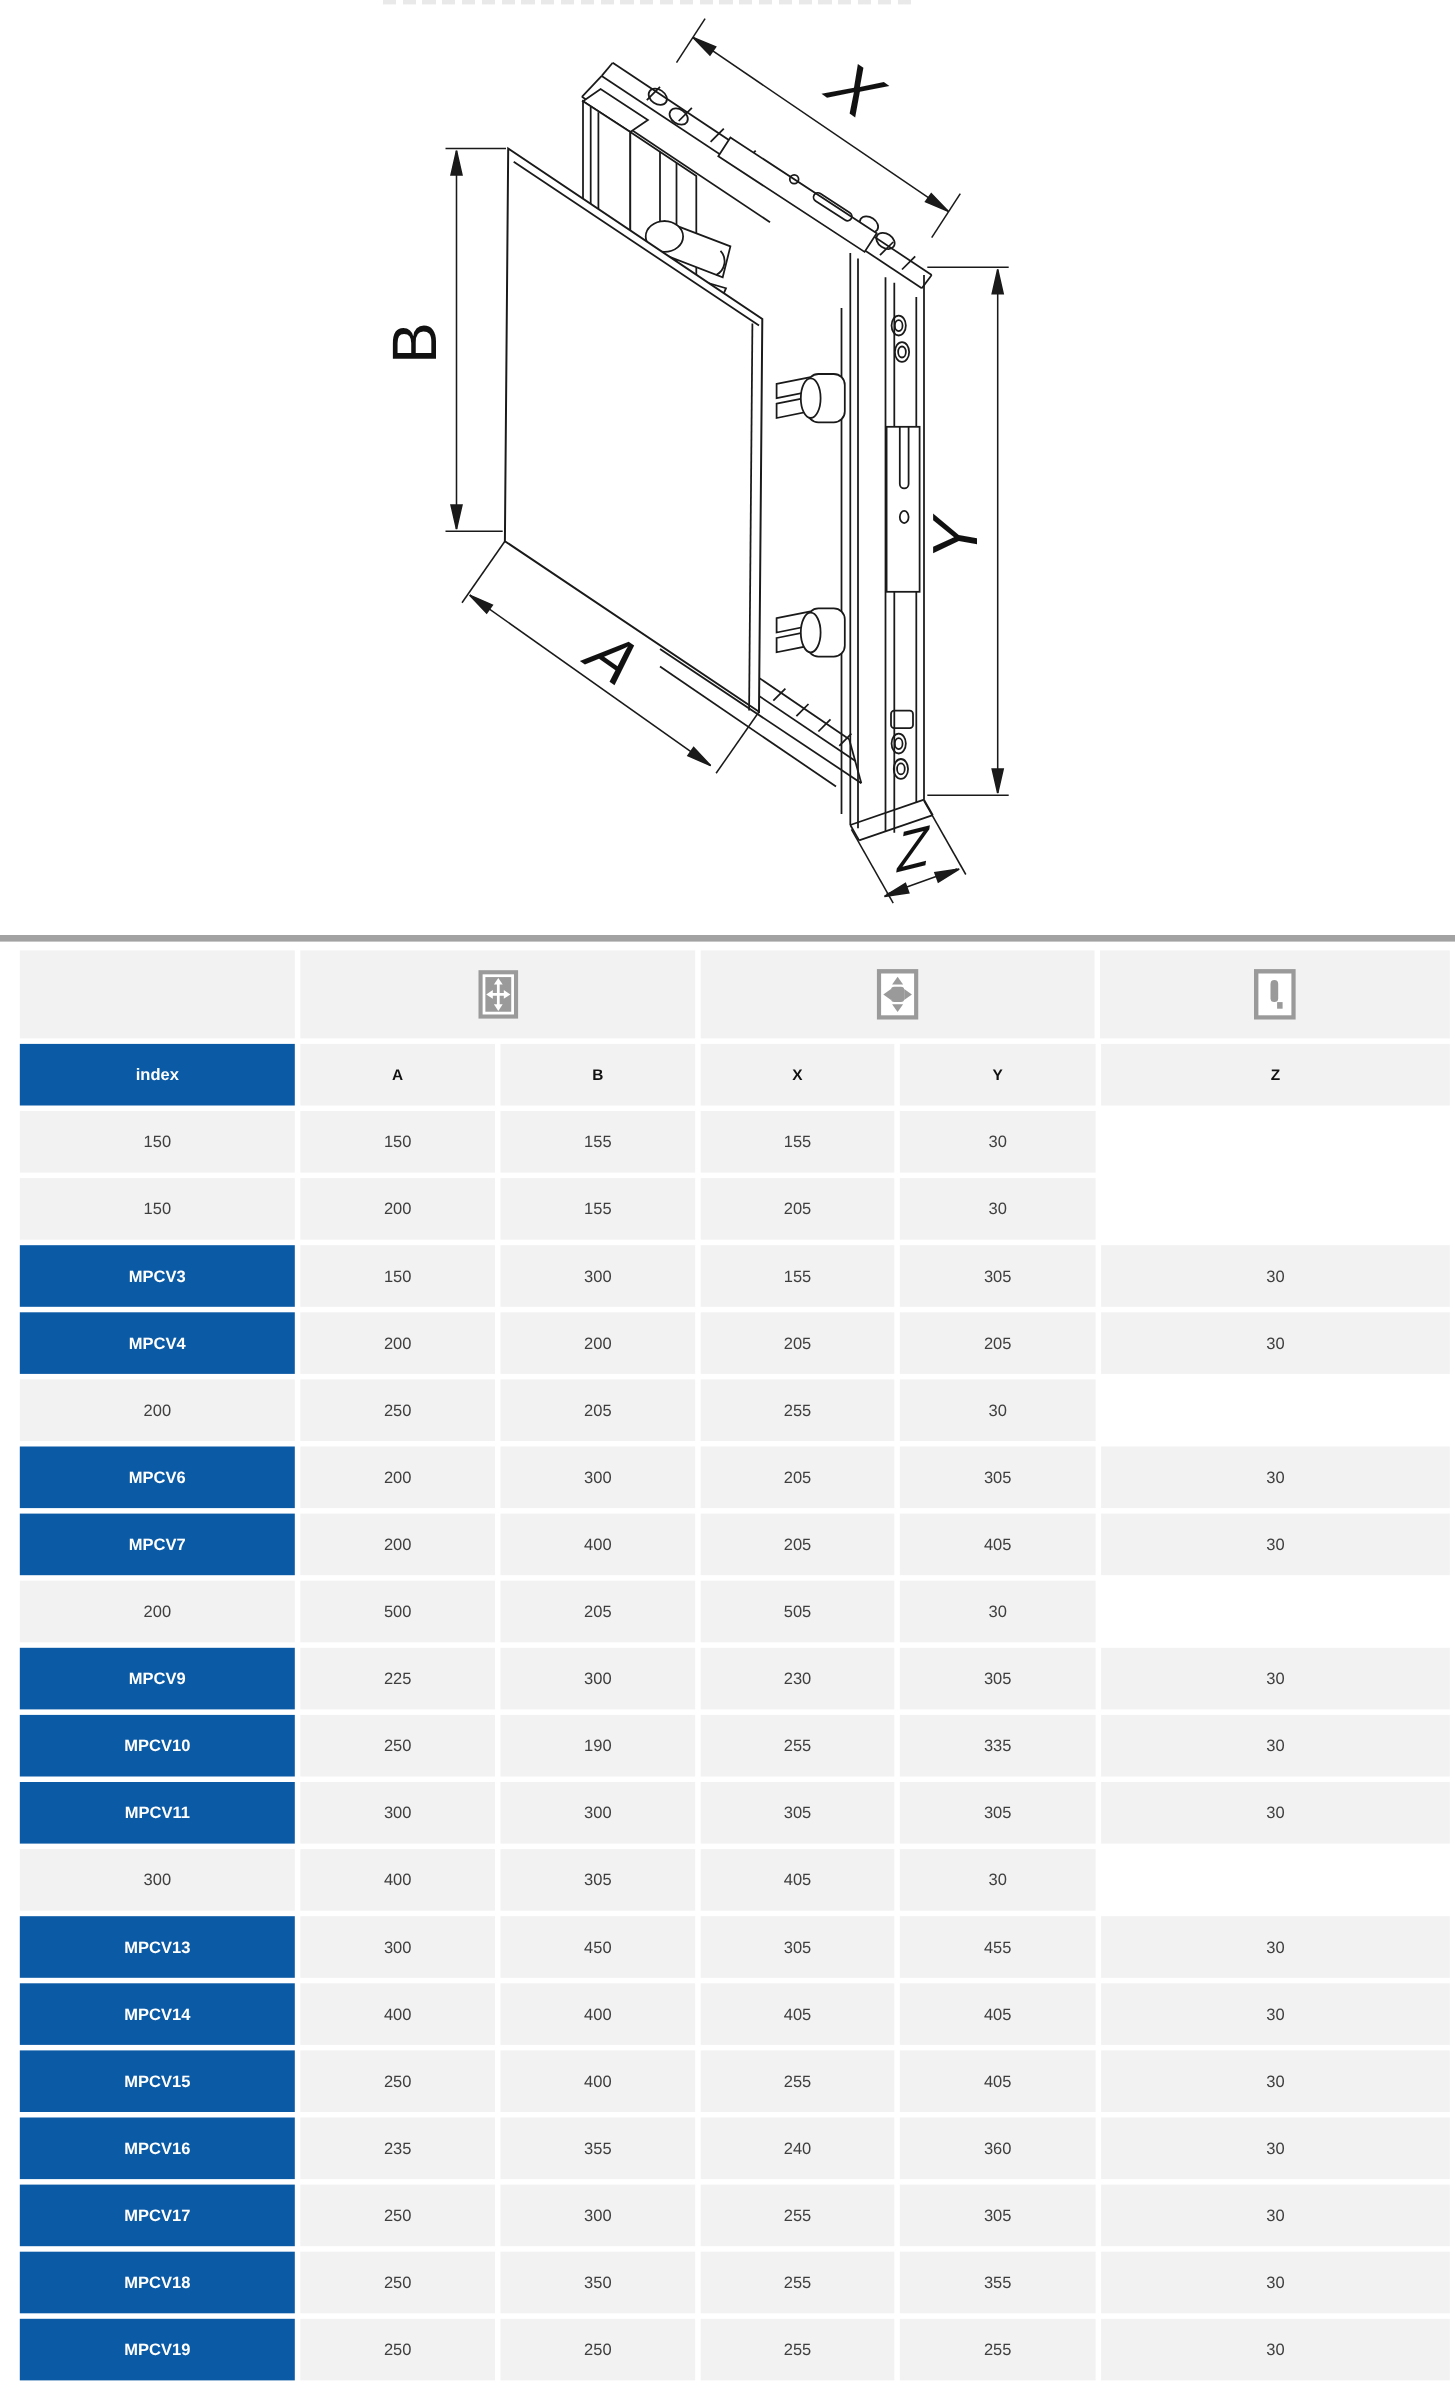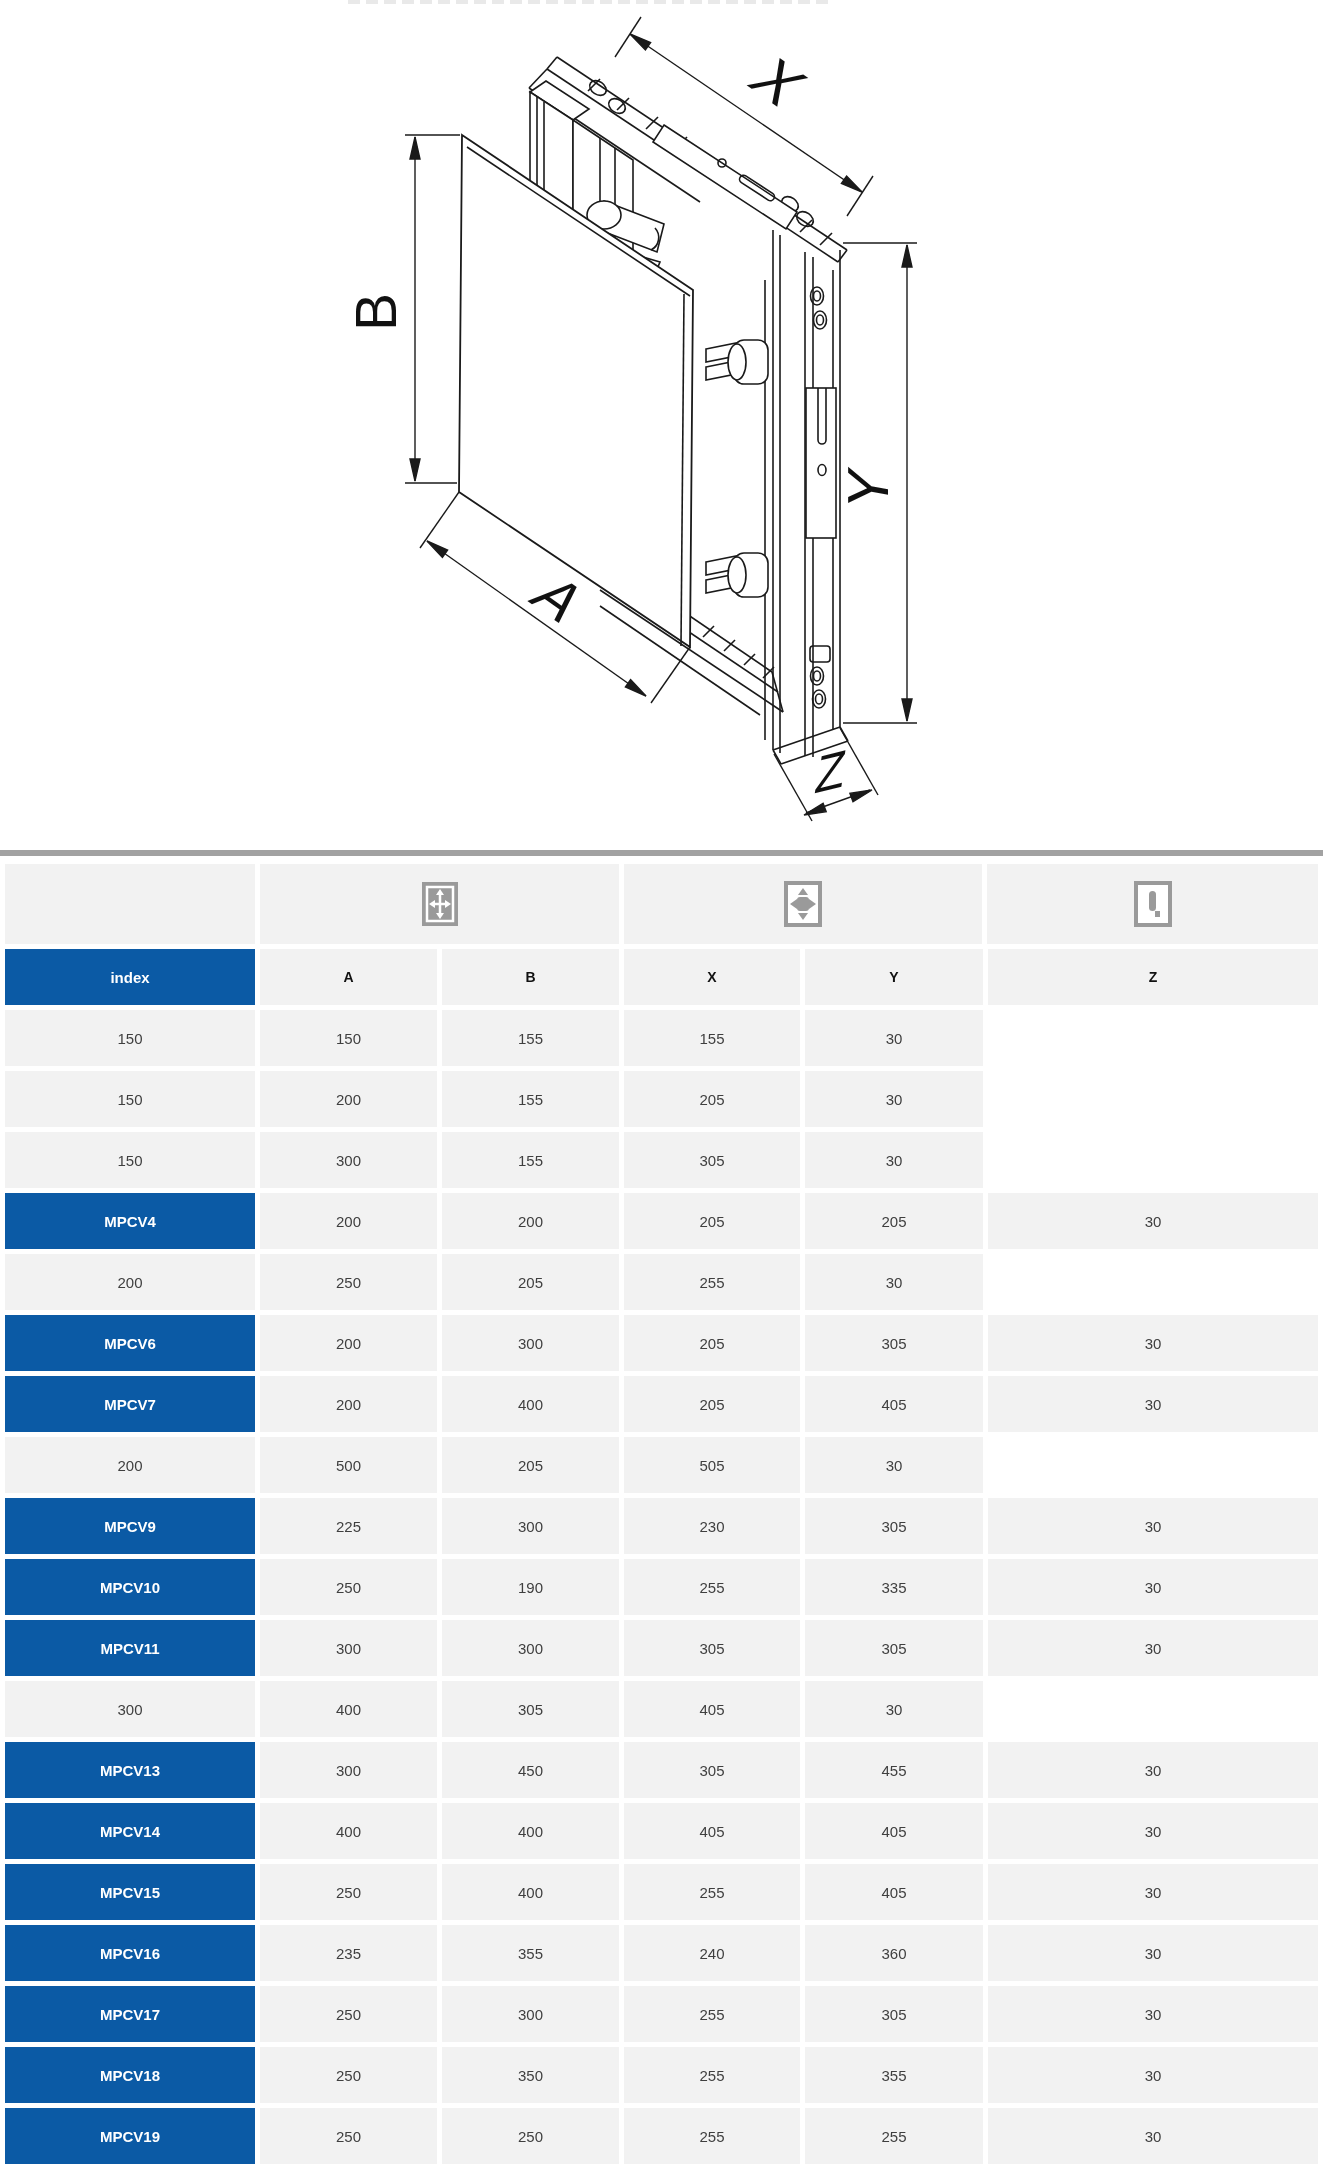--- a/index.html
+++ b/index.html
@@ -7,21 +7,21 @@
     width:1323px;height:2174px;position:relative;overflow:hidden;
     font-family:"Liberation Sans", sans-serif;background:#fff;
   }
   
   .top-remnant{
     position:absolute;top:0;left:348px;width:482px;height:4px;
     background:repeating-linear-gradient(90deg,#e9e9e9 0 12px,#ffffff 12px 18px);
   }
   .drawing-area{width:1323px;height:850px;position:relative;}
   .divider{width:1323px;height:6px;background:#a2a2a2;}
-  .table-wrap{padding:0 5px;}
+  .table-wrap{padding:0 5px;margin-left:13px;}
   .icon-row{
     display:grid;grid-template-columns:250px 359px 358px 1fr;gap:5px;
     height:80px;margin:8px 0 5px 0;
   }
   .icon-cell{background:#f2f2f2;display:flex;align-items:center;justify-content:center;}
   .trow,.thead{
     display:grid;grid-template-columns:250px 177px 177px 176px 178px 1fr;
     gap:5px;height:56px;margin-bottom:5px;
   }
   .cell{
@@ -250,20 +250,21 @@
           <div class="cell">30</div>
         </div>
         <div class="trow">
           <div class="cell">150</div>
           <div class="cell">200</div>
           <div class="cell">155</div>
           <div class="cell">205</div>
           <div class="cell">30</div>
         </div>
         <div class="trow">
+          <div class="cell cell-index">MPCV3</div>
           <div class="cell">150</div>
           <div class="cell">300</div>
           <div class="cell">155</div>
           <div class="cell">305</div>
           <div class="cell">30</div>
         </div>
         <div class="trow">
           <div class="cell cell-index">MPCV4</div>
           <div class="cell">200</div>
           <div class="cell">200</div>

